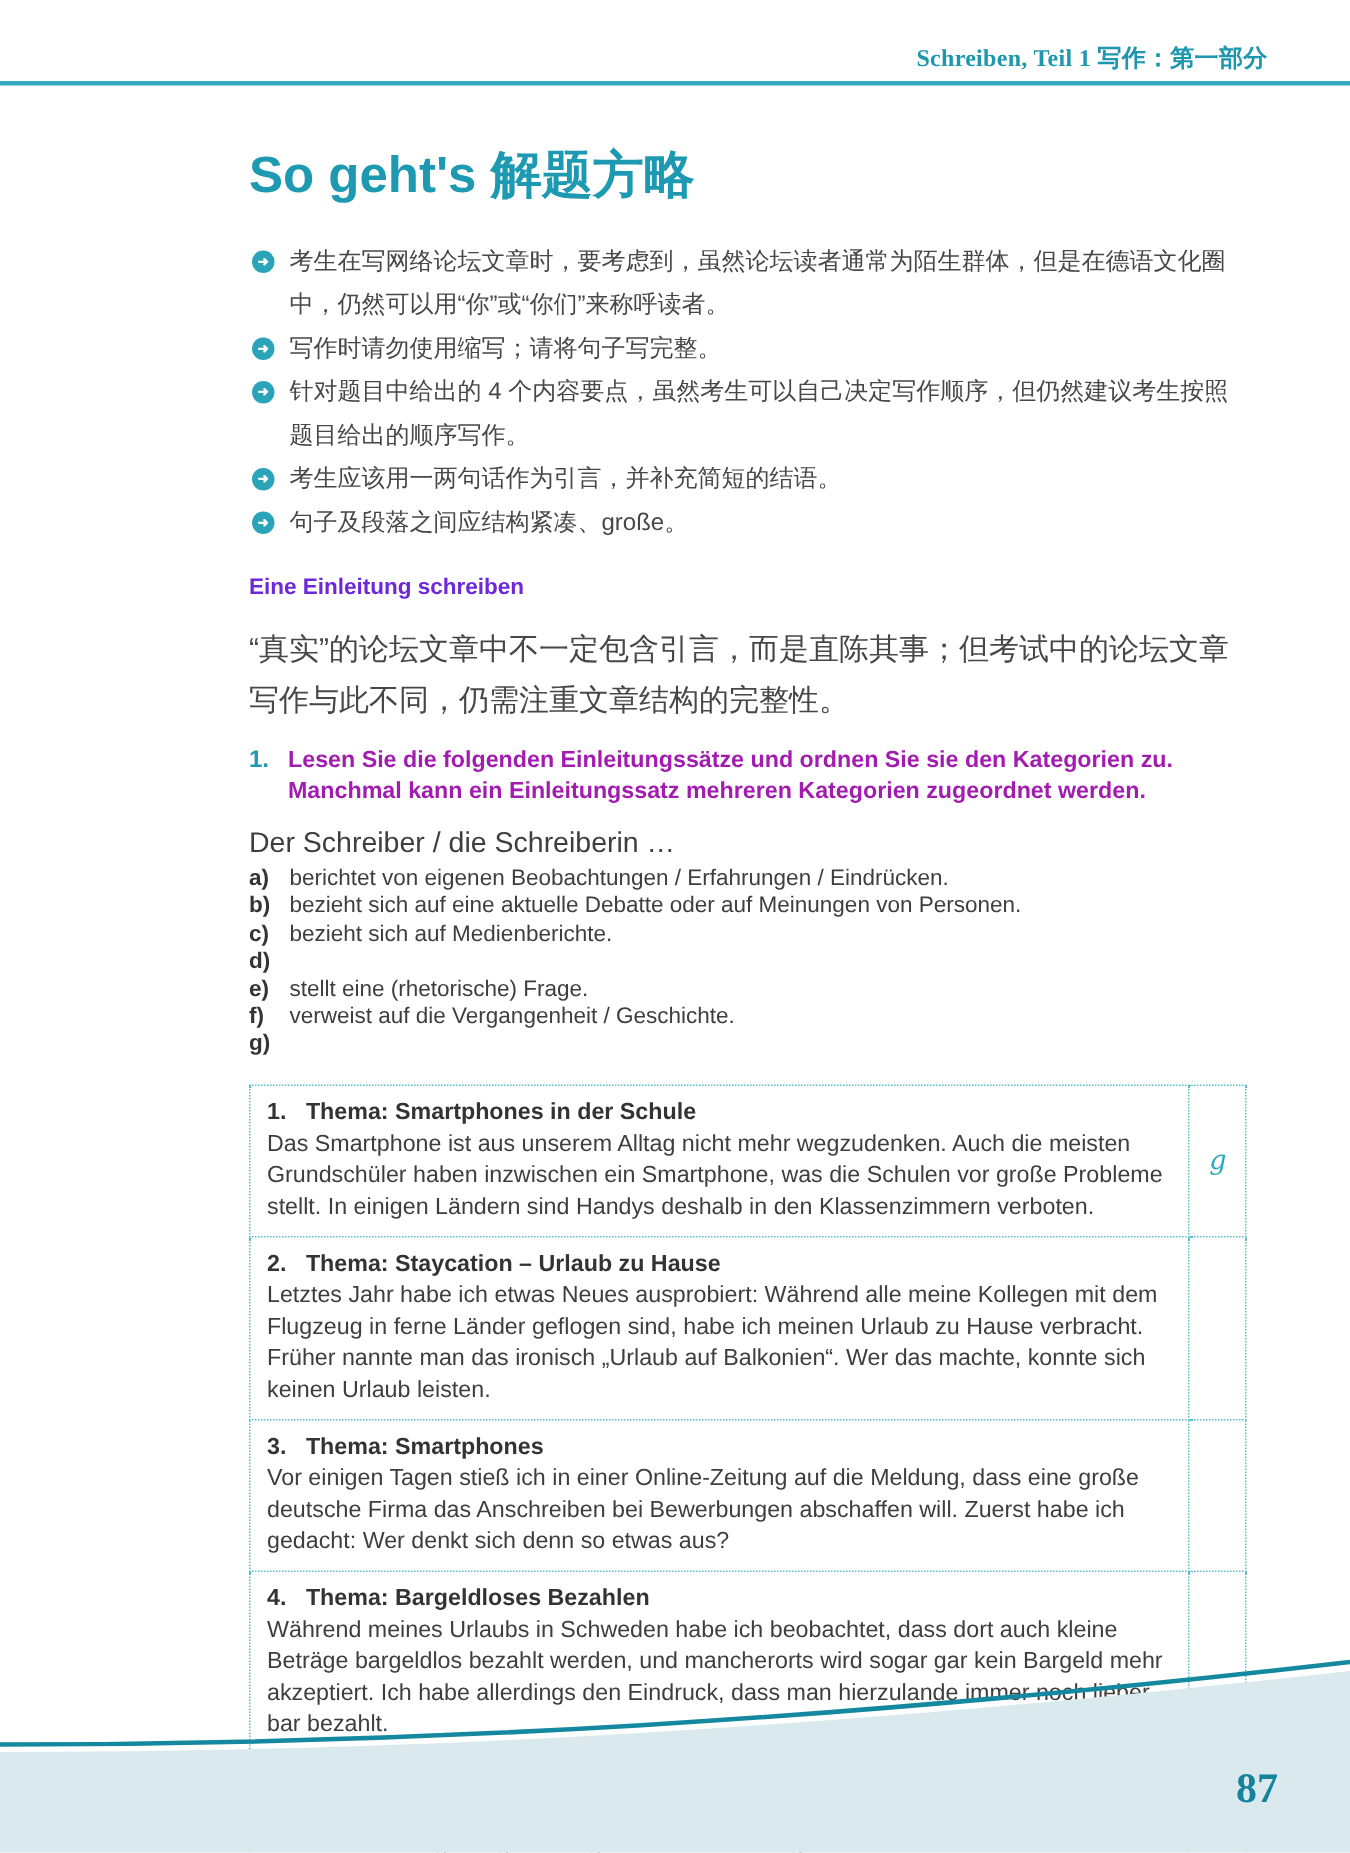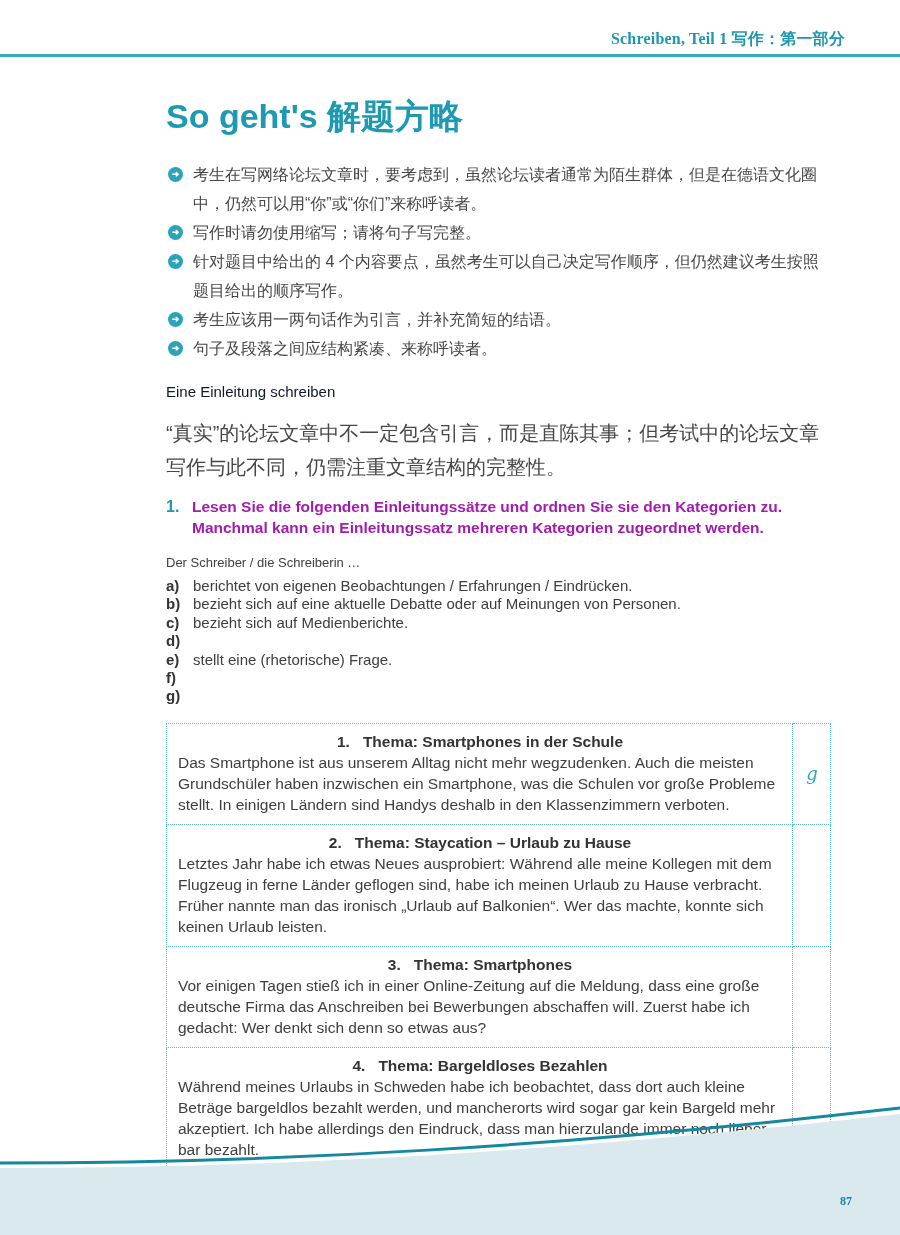--- a/index.html
+++ b/index.html
@@ -25,52 +25,52 @@
     font-size:34px; font-weight:bold; color:#1d9ab2; margin-bottom:20px;
   }
   
   .tips { list-style:none; margin-bottom:20px; }
   .tip { display:flex; align-items:flex-start; font-size:16px; line-height:29px; color:#474747; }
   .tip-icon {
     flex:0 0 auto; width:15px; height:15px; border-radius:50%;
     background:#2ba4ba; color:#ffffff; font-size:9px; line-height:15px;
     text-align:center; margin:7px 10px 0 2px; font-weight:bold;
   }
-  .subheading { font-size:15px; font-weight:normal; color:#0f172a; margin:4px 0 16px; }
+  .subheading { font-size:15px; font-weight:bold; color:#6d28d9; margin:4px 0 16px; }
   .intro-para { font-size:20px; line-height:34px; color:#474747; margin-bottom:12px; }
   
   .instruction { display:flex; margin-bottom:15px; }
   .instr-num { flex:0 0 26px; color:#1d9ab2; font-weight:bold; font-size:16px; line-height:21px; }
   .instr-text { font-weight:bold; color:#a21caf; font-size:15.5px; line-height:21px; }
-  .lead-in { font-size:13px; color:#3e3e3e; margin-bottom:4px; line-height:20px; }
+  .lead-in { font-size:19px; color:#3e3e3e; margin-bottom:4px; line-height:20px; }
   .categories { list-style:none; margin-bottom:17px; }
   .category { display:flex; font-size:15px; line-height:18.4px; color:#3e3e3e; }
   .cat-letter { flex:0 0 27px; font-weight:bold; color:#333333; }
   
   .ex-table { width:664px; border-collapse:collapse; table-layout:fixed; }
   .ex-table td {
     border:1.5px dotted #58bcca; vertical-align:top;
     padding:7px 10px 9px 11px;
   }
   .cell-text { width:626px; font-size:15.5px; line-height:21px; color:#3e3e3e; }
   .cell-answer { width:38px; text-align:center; }
-  .item-head { color:#333333;text-align:center; }
+  .item-head { color:#333333; }
   .item-num { font-weight:bold; margin-right:13px; }
   .item-topic { font-weight:bold; }
   .answer-hand {
     font-family:"DejaVu Serif", serif; font-style:italic;
     color:#2fa8bd; font-size:18px; line-height:1;
     display:inline-block; margin-top:34px;
   }
   
   .footer-wave { position:absolute; left:0; bottom:0; width:900px; height:135px; }
   .page-number {
     position:absolute; right:48px; bottom:26px;
     font-family:"Liberation Serif", serif; font-weight:bold;
-    font-size:12px; color:#16839c;
+    font-size:28px; color:#16839c;
   }
 </style>
 </head>
 <body>
 
 <div class="page">
 
   <div class="running-head">Schreiben, Teil 1 写作：第一部分</div>
   <div class="head-rule"></div>
 
@@ -90,21 +90,21 @@
       <li class="tip">
         <span class="tip-icon">➜</span>
         <span>针对题目中给出的 4 个内容要点，虽然考生可以自己决定写作顺序，但仍然建议考生按照题目给出的顺序写作。</span>
       </li>
       <li class="tip">
         <span class="tip-icon">➜</span>
         <span>考生应该用一两句话作为引言，并补充简短的结语。</span>
       </li>
       <li class="tip">
         <span class="tip-icon">➜</span>
-        <span>句子及段落之间应结构紧凑、来称呼读者。</span>
+        <span>句子及段落之间应结构紧凑、große。</span>
       </li>
     </ul>
 
     <h2 class="subheading">Eine Einleitung schreiben</h2>
 
     <p class="intro-para">“真实”的论坛文章中不一定包含引言，而是直陈其事；但考试中的论坛文章写作与此不同，仍需注重文章结构的完整性。</p>
 
     <div class="instruction">
       <span class="instr-num">1.</span>
       <span class="instr-text">Lesen Sie die folgenden Einleitungssätze und ordnen Sie sie den Kategorien zu. Manchmal kann ein Einleitungssatz mehreren Kategorien zugeordnet werden.</span>
@@ -127,20 +127,21 @@
       </li>
       <li class="category">
         <span class="cat-letter">d)</span>
       </li>
       <li class="category">
         <span class="cat-letter">e)</span>
         <span>stellt eine (rhetorische) Frage.</span>
       </li>
       <li class="category">
         <span class="cat-letter">f)</span>
+        <span>verweist auf die Vergangenheit / Geschichte.</span>
       </li>
       <li class="category">
         <span class="cat-letter">g)</span>
       </li>
     </ul>
 
     <table class="ex-table">
       <tbody>
           <tr>
         <td class="cell-text">

